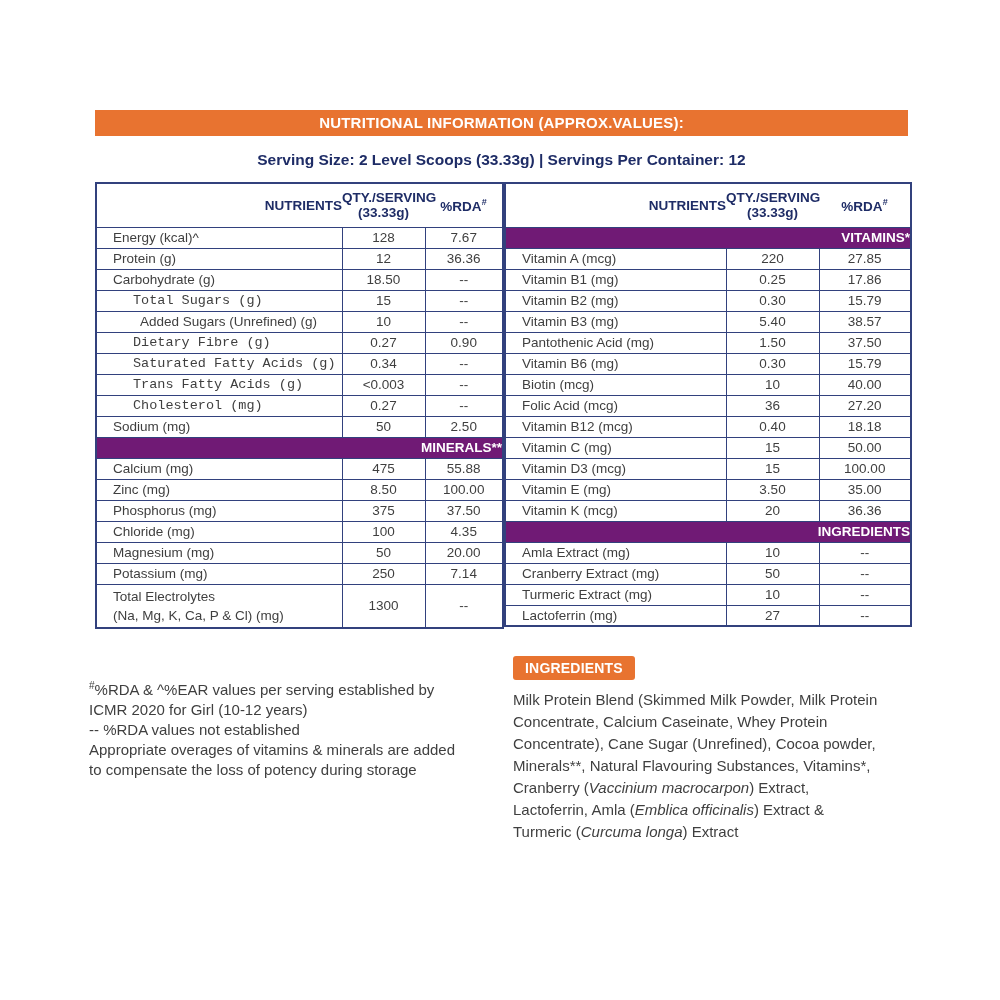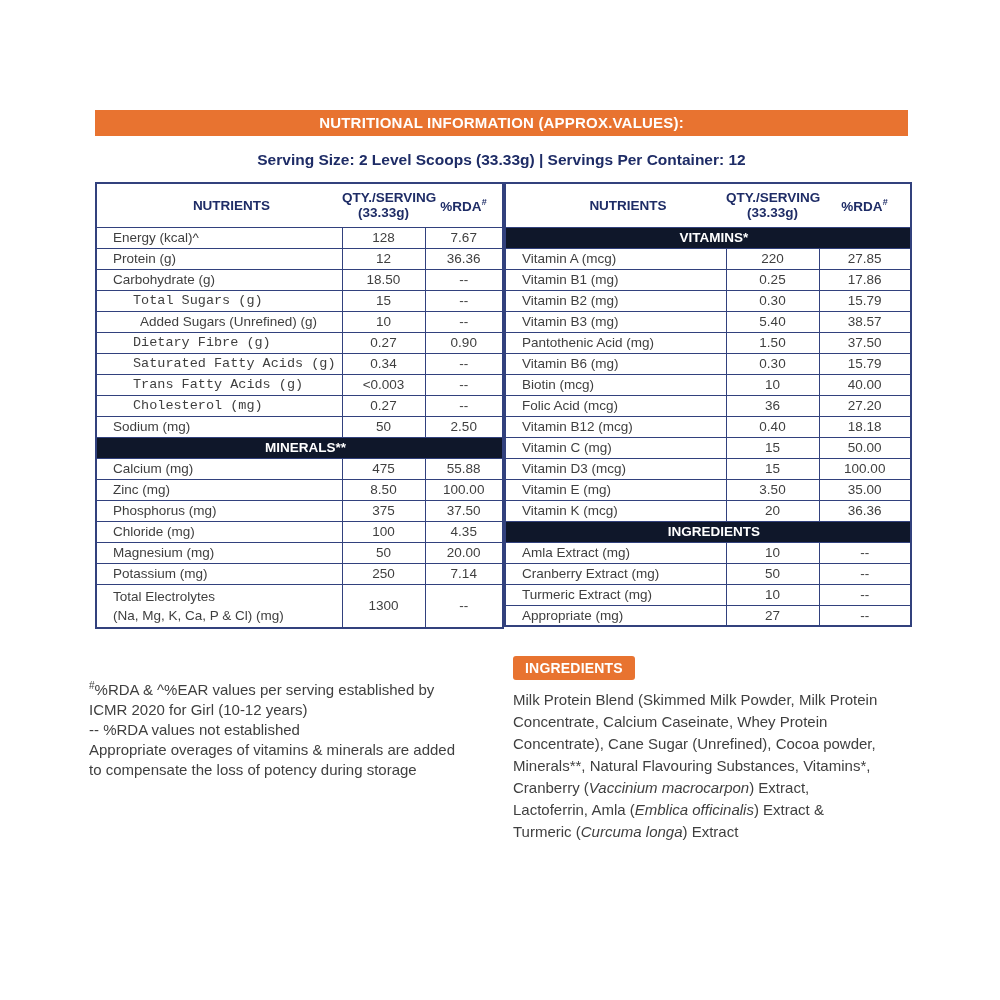--- a/index.html
+++ b/index.html
@@ -19,32 +19,32 @@
   }
   .tables{display:flex;align-items:flex-start;}
   table.tbl{border-collapse:collapse;table-layout:fixed;border:2px solid #32417D;}
   table.tbl-left{width:407px;}
   table.tbl-right{width:406px;}
   .tbl th,.tbl td{border:1px solid #32417D;box-sizing:border-box;}
   .tbl thead th{
     border-left:none;border-right:none;height:44px;vertical-align:middle;
     color:#1E2C66;font-size:13.5px;font-weight:bold;padding:0;
   }
-  .tbl thead th.th-name{text-align:center;padding-left:24px;}
+  .tbl thead th.th-name{text-align:right;padding-left:24px;}
   .tbl thead th.th-mid,.tbl thead th.th-rda{text-align:center;}
   .qline{display:block;line-height:15px;}
   .rda-sup{font-size:9px;vertical-align:super;}
   .tbl td{height:21px;font-size:13.5px;color:#3F3F3F;padding:0;}
   .tbl td.n{text-align:left;padding-left:16px;}
   .tbl td.n.ind1{padding-left:36px;font-family:Liberation Mono, monospace;}
   .tbl td.n.ind2{padding-left:43px;}
   .tbl td.v{text-align:center;}
   .tbl tr.section td{
-    background:#0f172a;color:#ffffff;font-weight:bold;font-size:13.5px;
-    text-align:center;padding-left:12px;height:21px;
+    background:#701a75;color:#ffffff;font-weight:bold;font-size:13.5px;
+    text-align:right;padding-left:12px;height:21px;
     border-left:none;border-right:none;
   }
   .tbl tr.tall td{height:44px;}
   .tbl tr.tall td.n div{line-height:19px;}
   .footnotes{
     position:absolute;left:89px;top:676px;width:450px;
     color:#3F3F3F;font-size:15px;line-height:20px;
   }
   .footnotes sup{font-size:10px;}
   .ing-col{position:absolute;left:513px;top:656px;width:410px;}
@@ -271,21 +271,21 @@
             <td class="n">Cranberry Extract (mg)</td>
             <td class="v">50</td>
             <td class="v">--</td>
           </tr>
           <tr>
             <td class="n">Turmeric Extract (mg)</td>
             <td class="v">10</td>
             <td class="v">--</td>
           </tr>
           <tr>
-            <td class="n">Appropriate (mg)</td>
+            <td class="n">Lactoferrin (mg)</td>
             <td class="v">27</td>
             <td class="v">--</td>
           </tr>
         </tbody>
     </table>
   </div>
 </div>
 
 <div class="footnotes">
   <div><sup>#</sup><span>%RDA &amp; ^%EAR values per serving established by</span></div>

